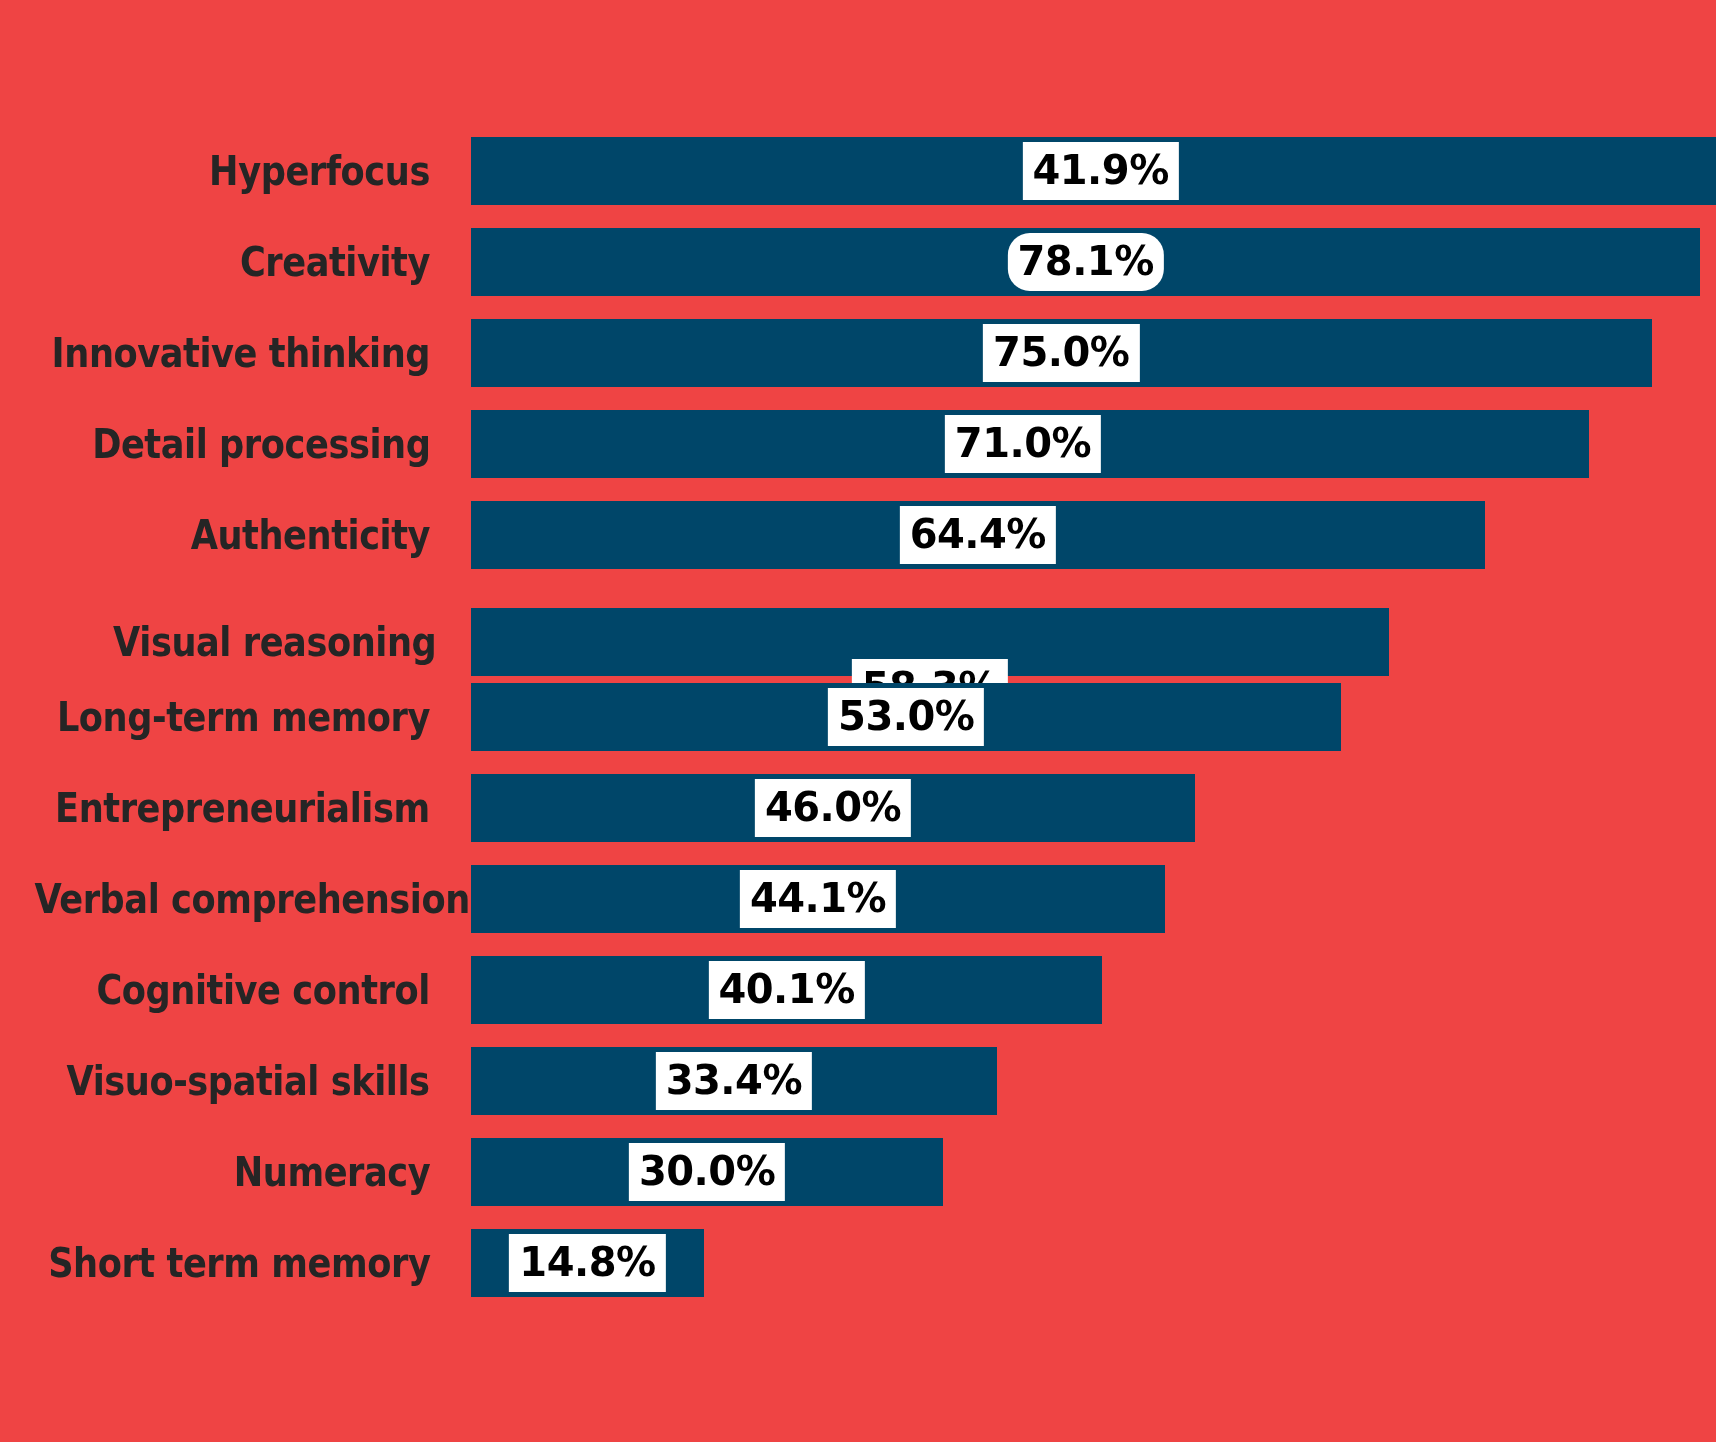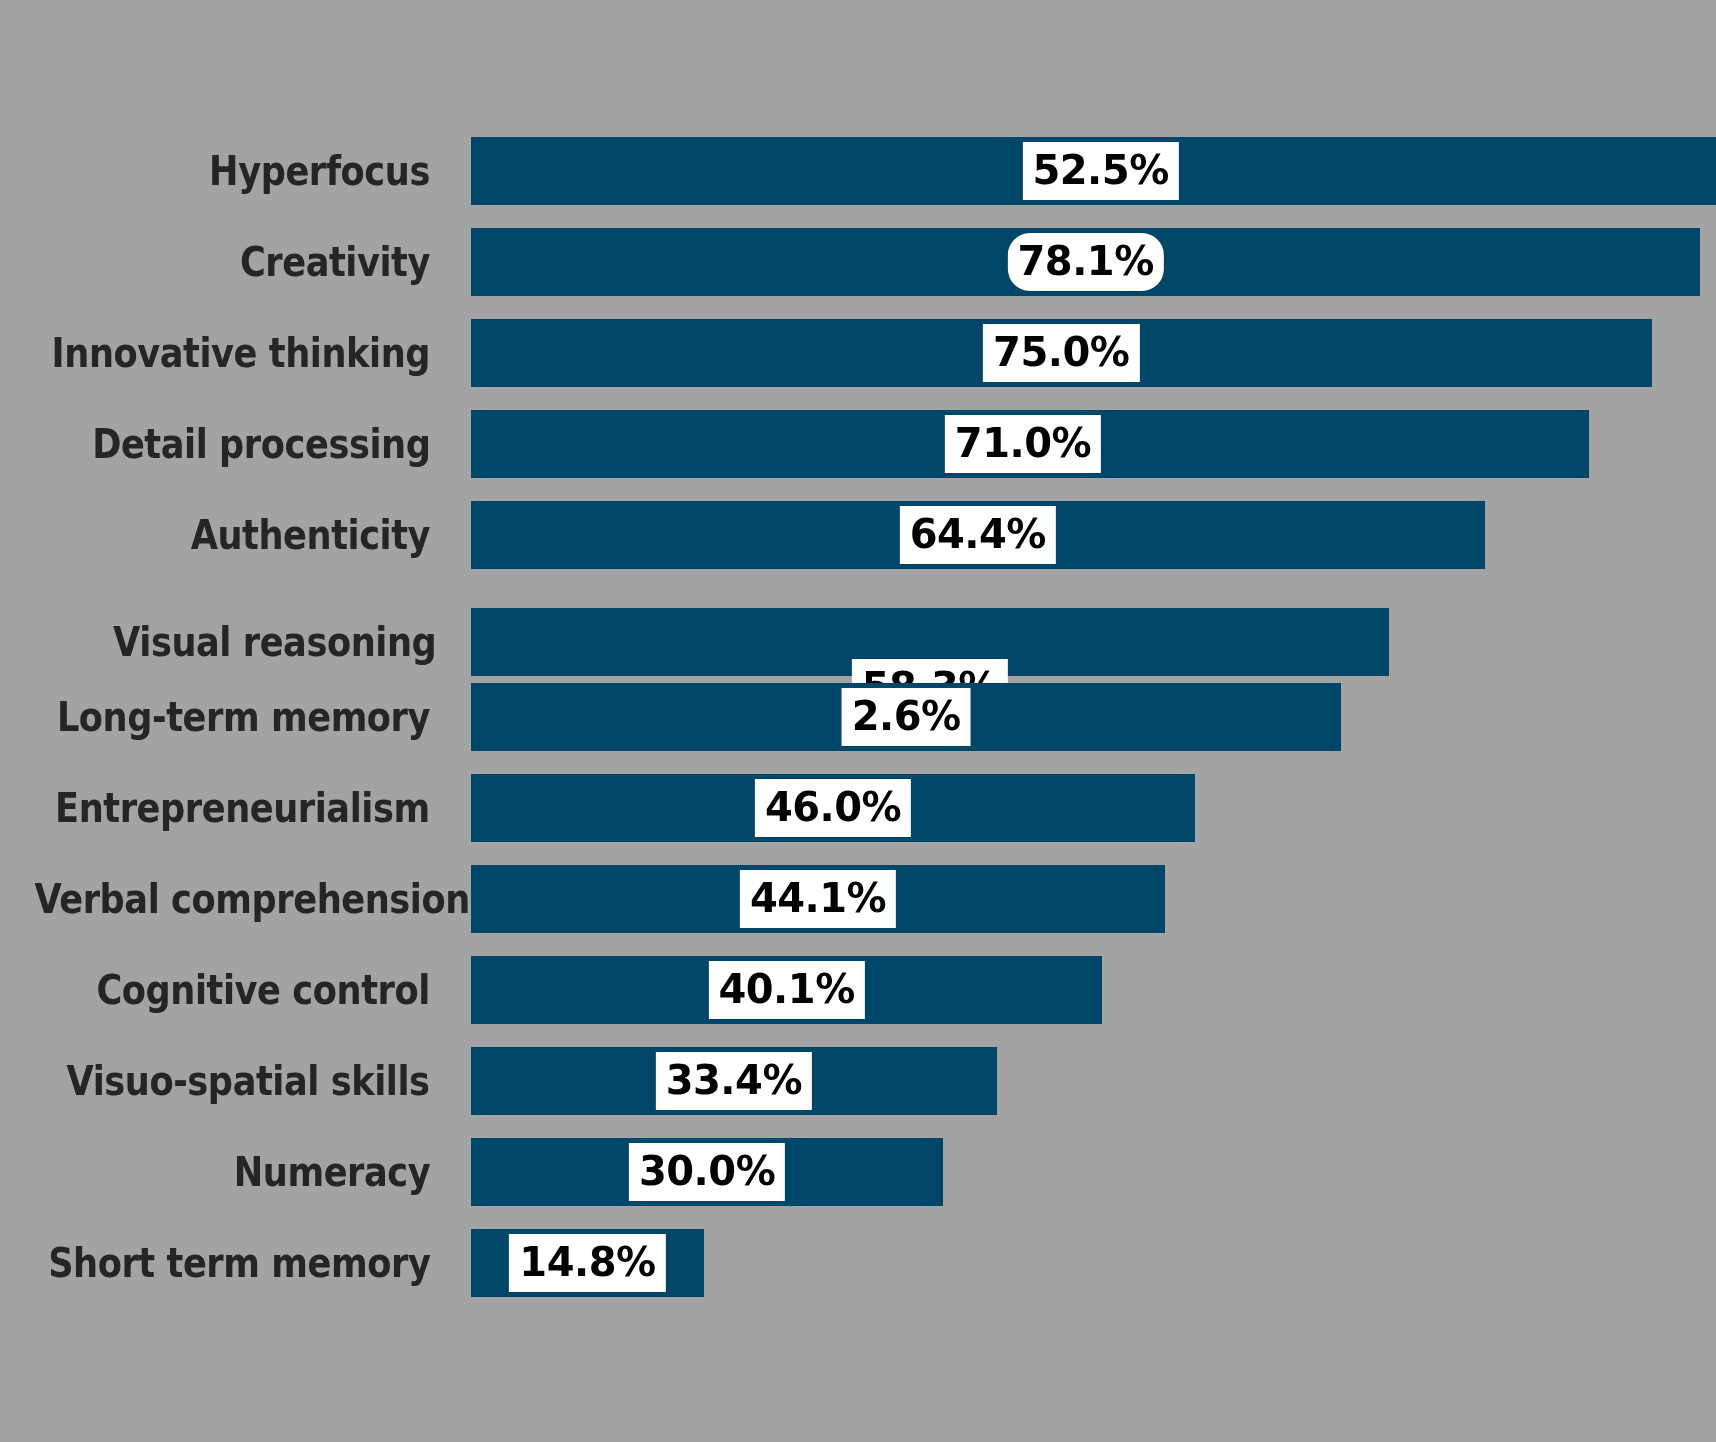--- a/index.html
+++ b/index.html
@@ -7,21 +7,21 @@
     padding: 0;
     background: #000000;
   }
   body {
     font-family: "DejaVu Sans", sans-serif;
   }
   #chart-root {
     position: relative;
     width: 1716px;
     height: 1442px;
-    background: #a3a3a3;
+    background: #ef4444;
     overflow: hidden;
   }
   .plot-area {
     position: absolute;
     left: 0;
     top: 0;
     width: 1716px;
     height: 1442px;
   }
   .bar-row {
@@ -77,21 +77,21 @@
 </style>
 </head>
 <body>
 
 <div id="chart-root">
   <div class="plot-area">
       <div class="bar-row" style="top: 137px;">
         <div class="cat-label">Hyperfocus</div>
         <div class="bar-track">
           <div class="bar" style="width: 1259.2px; background: rgb(0, 70, 105);"></div>
-          <div class="bar-value" style="left: 629.6px;">52.5%</div>
+          <div class="bar-value" style="left: 629.6px;">41.9%</div>
         </div>
       </div>
       <div class="bar-row" style="top: 228px;">
         <div class="cat-label">Creativity</div>
         <div class="bar-track">
           <div class="bar" style="width: 1229.29px; background: rgb(0, 70, 105);"></div>
           <div class="bar-value" style="left: 614.647px; border-radius: 22px;">78.1%</div>
         </div>
       </div>
       <div class="bar-row" style="top: 319px;">
@@ -119,21 +119,21 @@
         <div class="cat-label">Visual reasoning</div>
         <div class="bar-track">
           <div class="bar" style="width: 917.642px; background: rgb(0, 70, 105);"></div>
           <div class="bar-value" style="left: 458.821px; margin-top: 46px;">58.3%</div>
         </div>
       </div>
       <div class="bar-row" style="top: 683px;">
         <div class="cat-label">Long-term memory</div>
         <div class="bar-track">
           <div class="bar" style="width: 870.422px; background: rgb(0, 70, 105);"></div>
-          <div class="bar-value" style="left: 435.211px;">2.6%</div>
+          <div class="bar-value" style="left: 435.211px;">53.0%</div>
         </div>
       </div>
       <div class="bar-row" style="top: 774px;">
         <div class="cat-label">Entrepreneurialism</div>
         <div class="bar-track">
           <div class="bar" style="width: 724.04px; background: rgb(0, 70, 105);"></div>
           <div class="bar-value" style="left: 362.02px;">46.0%</div>
         </div>
       </div>
       <div class="bar-row" style="top: 865px; padding-left: 40px;">

